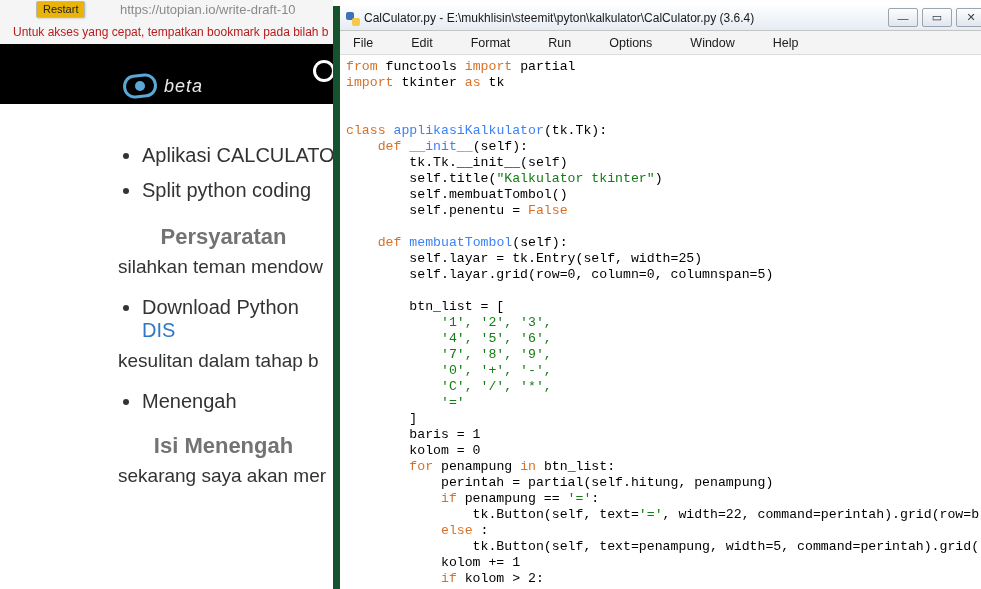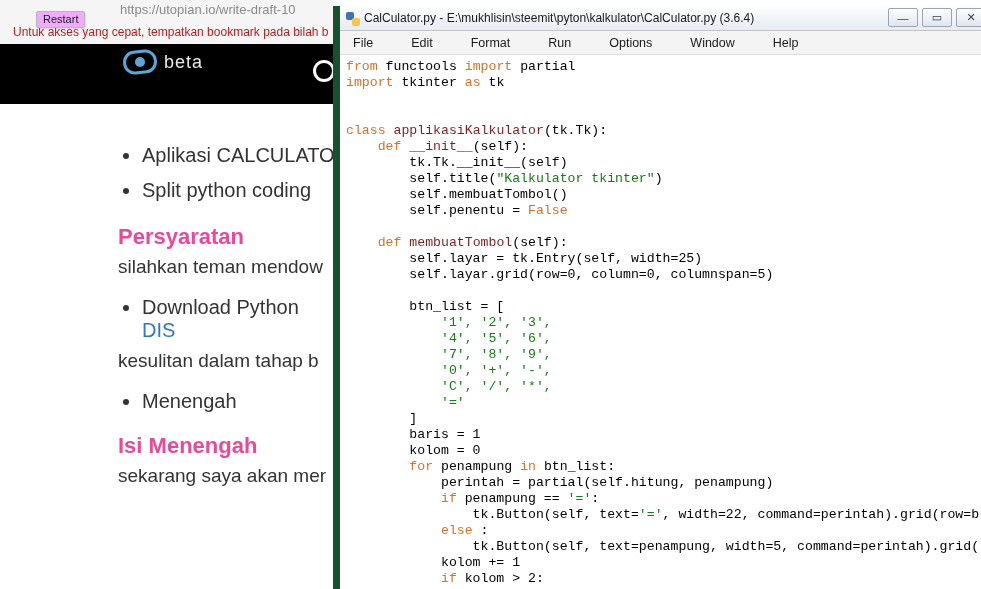--- a/index.html
+++ b/index.html
@@ -22,23 +22,23 @@
     position: absolute;
     left: 0; top: 0;
     width: 333px;
     height: 44px;
     background: #f5f5f5;
     border-bottom: 1px solid #ccc;
   }
   .restart-tip {
     position: absolute;
     left: 36px;
-    top: 11px;
+    top: 1px;
     font-size: 11px;
-    background: #f0abfc;
+    background: #eab308;
     border: 1px solid #b8b8b8;
     padding: 1px 6px 2px 6px;
     color: #222;
     border-radius: 2px;
     box-shadow: 1px 1px 2px rgba(0,0,0,0.12);
     z-index: 3;
   }
   .url-text {
     position: absolute;
     left: 120px;
@@ -56,21 +56,22 @@
     text-align: right;
   }
 
   .logo-band {
     position: absolute;
     left: 0; top: 44px;
     width: 333px;
     height: 60px;
     background: #000;
     display: flex;
-    align-items: flex-start;
+    align-items: flex-end;
+    font-style: italic;
   }
   .logo {
     display: flex;
     align-items: center;
     margin-left: 122px;
     gap: 6px;
   }
   .logo-eye-outer {
     width: 36px; height: 36px;
     border-radius: 50%;
@@ -118,21 +119,21 @@
     height:485px;
     background:#fff;
     color:#222;
   }
   .blog-inner {
     padding-left:118px;
     padding-right:4px;
   }
   .bullets { list-style: disc; padding-left: 24px; margin: 40px 0 22px 0; }
   .bullets li { font-size: 20px; color:#333; margin-bottom: 12px; white-space:nowrap; }
-  .h2 { font-size: 22px; font-weight:600; margin: 20px 0 6px 0; color:#ec4899; }
+  .h2 { font-size: 22px; font-weight:600; margin: 20px 0 6px 0; color:#737373;text-align:center; }
   .para { font-size: 19px; color:#333; margin:0 0 10px 0; white-space:nowrap; }
   .bullets2 { list-style: disc; padding-left: 24px; margin: 18px 0 8px 0; }
   .bullets2 li { font-size: 20px; color:#333; }
   .linklike { color:#2f77c8; }
 
   
   .editor {
     position:absolute;
     left:333px; top:0;
     width:648px; height:589px;
@@ -211,21 +212,21 @@
     padding:4px 6px 6px 6px;
     font-family: "Consolas", "Courier New", monospace;
     font-size: 13.2px;
     line-height: 16px;
     white-space: pre;
     color:#000;
     overflow:hidden;
   }
   .kw  { color:#d97025; }
   .kw2 { color:#d97025; }
-  .nm  { color:#7f1d1d; }
+  .nm  { color:#3b82f6; }
   .str { color:#127d12; }
 </style>
 </head>
 <body>
 
 <div class="container">
 
   <div class="browser-top">
     <div class="restart-tip">Restart</div>
     <div class="url-text">https://utopian.io/write-draft-10</div>

